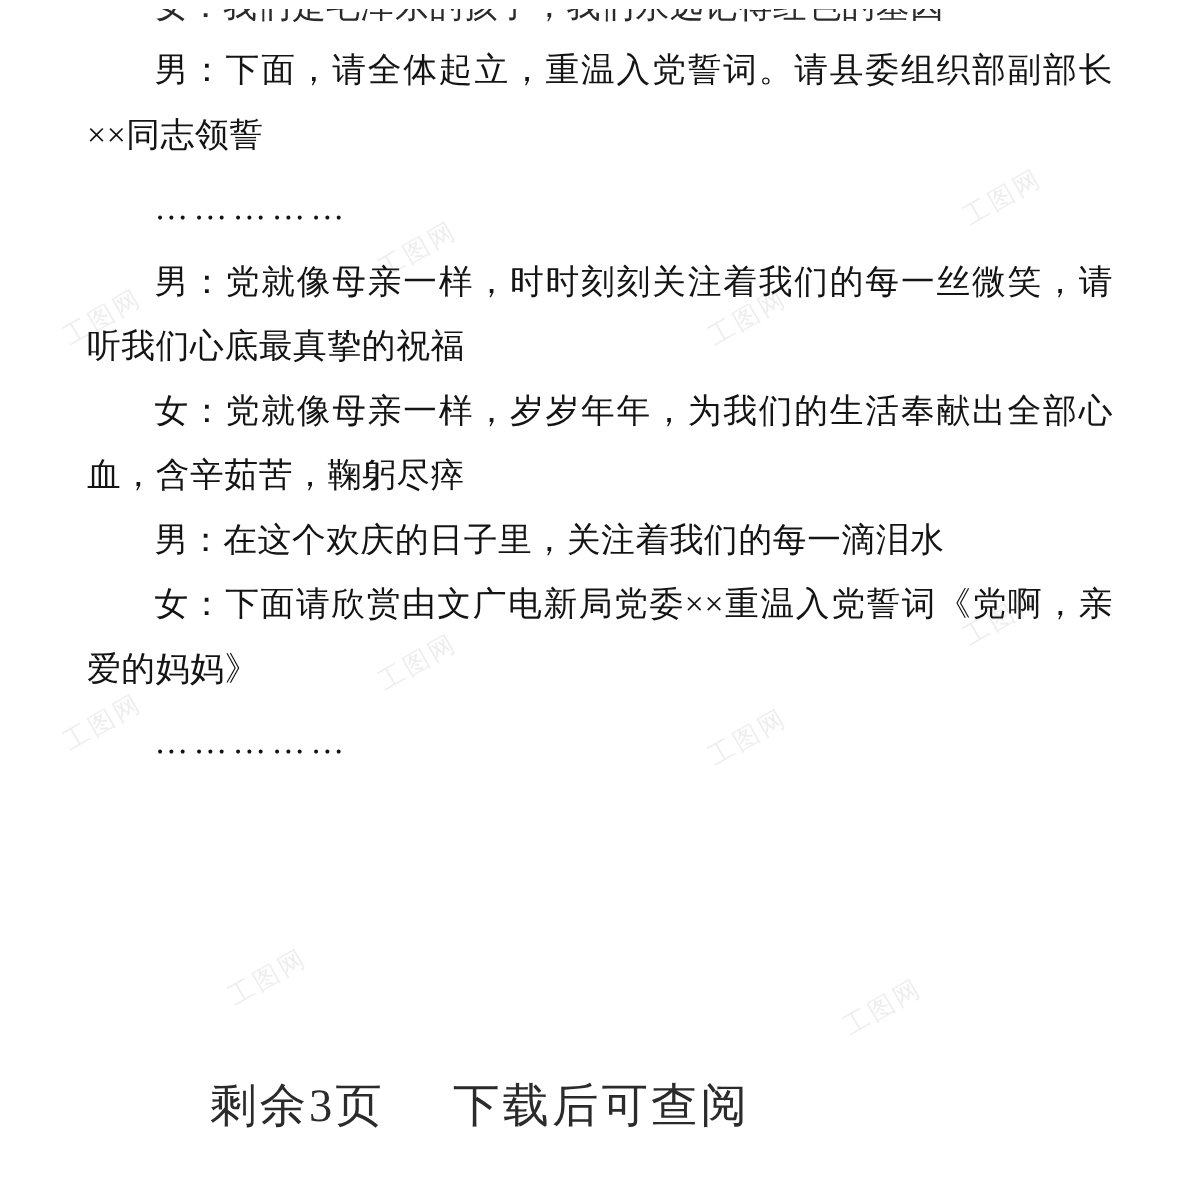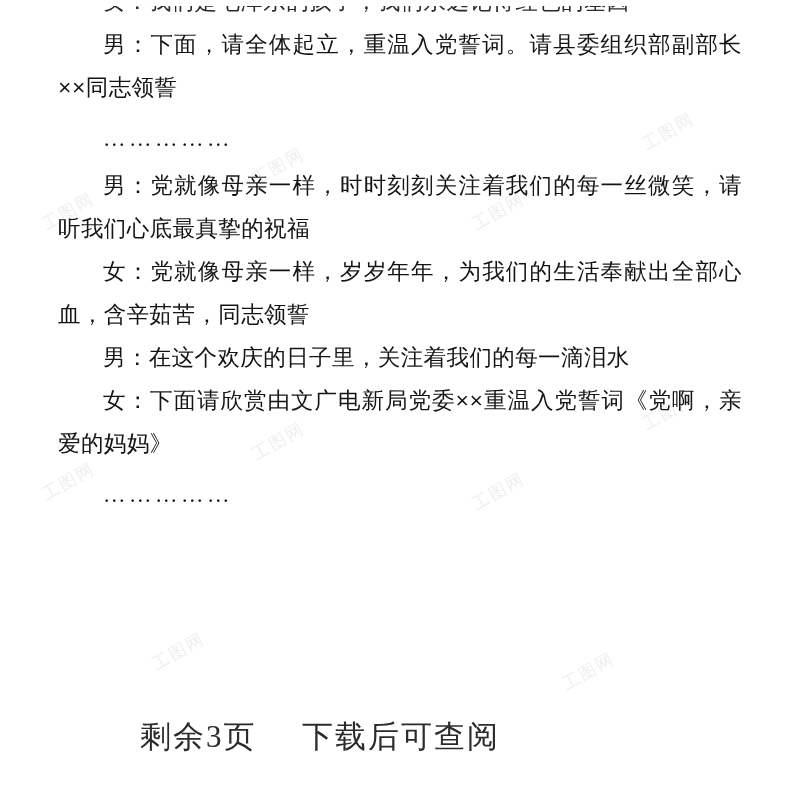--- a/index.html
+++ b/index.html
@@ -32,21 +32,20 @@
   }
   .para {
     font-size: 22.5px;
     line-height: 43px;
     text-align: justify;
     text-justify: inter-ideograph;
     margin: 0 0 0 0;
     text-indent: 45px;
     letter-spacing: 0.4px;
     color: #141414;
-    font-family: Liberation Mono, monospace;
   }
   .para.clipped-top {
     color: #2a2a2a;
   }
   .dots {
     font-size: 22.5px;
     line-height: 43px;
     text-indent: 45px;
     letter-spacing: 3.5px;
     color: #141414;
@@ -109,21 +108,21 @@
 
 <div class="page">
 
   <div class="doc-body">
     <p class="para clipped-top">女：我们是毛泽东的孩子，我们永远记得红色的基因</p>
     <p class="para">男：下面，请全体起立，重温入党誓词。请县委组织部副部长××同志领誓</p>
     <div class="gap-sm"></div>
     <p class="dots">……………</p>
     <div class="gap-sm"></div>
     <p class="para">男：党就像母亲一样，时时刻刻关注着我们的每一丝微笑，请听我们心底最真挚的祝福</p>
-    <p class="para">女：党就像母亲一样，岁岁年年，为我们的生活奉献出全部心血，含辛茹苦，同志领誓</p>
+    <p class="para">女：党就像母亲一样，岁岁年年，为我们的生活奉献出全部心血，含辛茹苦，鞠躬尽瘁</p>
     <p class="para">男：在这个欢庆的日子里，关注着我们的每一滴泪水</p>
     <p class="para">女：下面请欣赏由文广电新局党委××重温入党誓词《党啊，亲爱的妈妈》</p>
     <div class="gap-sm"></div>
     <p class="dots">……………</p>
     <div class="gap-sm"></div>
   </div>
 
   <div class="clip-mask"></div>
 </div>
 

